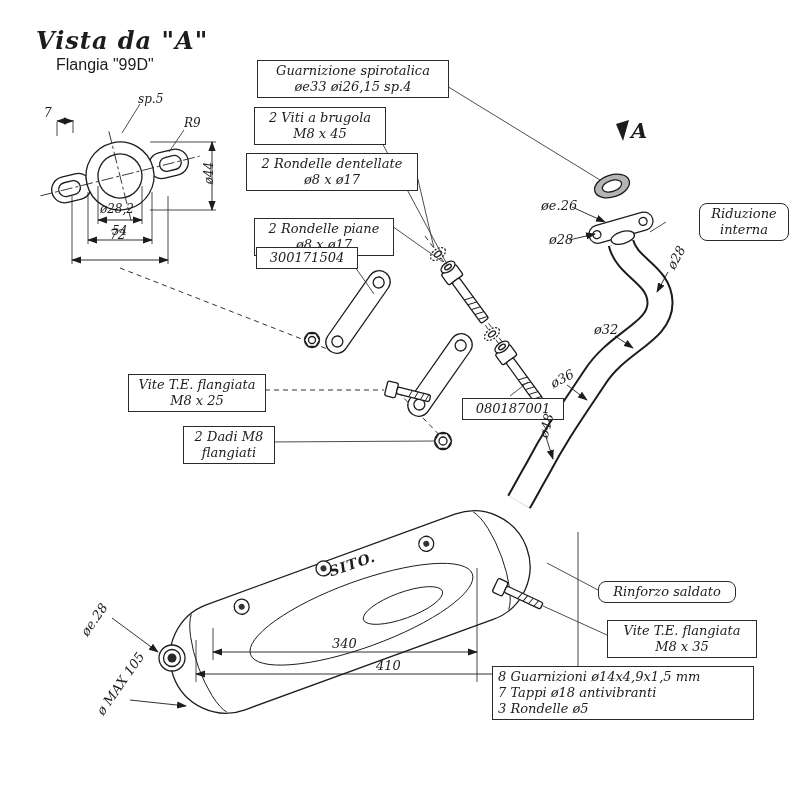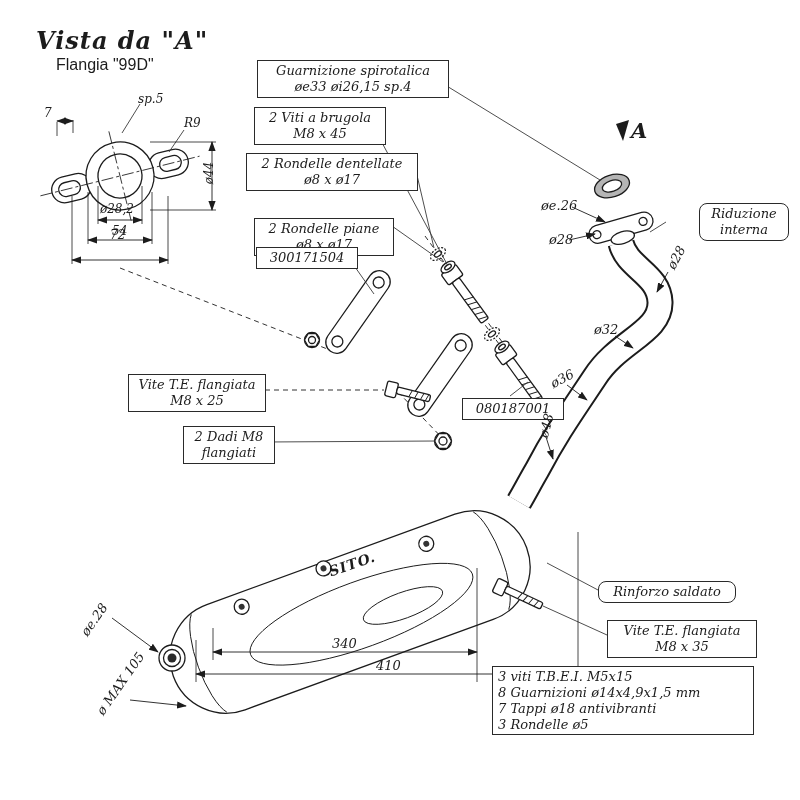--- a/index.html
+++ b/index.html
@@ -258,21 +258,20 @@
     <span>interna</span>
   </div>
   <div class="callout" style="left:598px;top:581px;width:126px;border-radius:8px;">
     <span>Rinforzo saldato</span>
   </div>
   <div class="callout" style="left:607px;top:620px;width:138px;">
     <span>Vite T.E. flangiata</span>
     <span>M8 x 35</span>
   </div>
   <div class="callout left" style="left:492px;top:666px;width:250px;">
-    <span>3 viti T.B.E.I. M5x15</span>
     <span>8 Guarnizioni ø14x4,9x1,5 mm</span>
     <span>7 Tappi ø18 antivibranti</span>
     <span>3 Rondelle ø5</span>
   </div>
 
   <div class="dim small" style="left:138px;top:92px;">sp.5</div>
   <div class="dim small" style="left:44px;top:106px;">7</div>
   <div class="dim small" style="left:184px;top:116px;">R9</div>
   <div class="dim small rot90" style="left:198px;top:166px;">ø44</div>
   <div class="dim small" style="left:100px;top:202px;">ø28,2</div>

